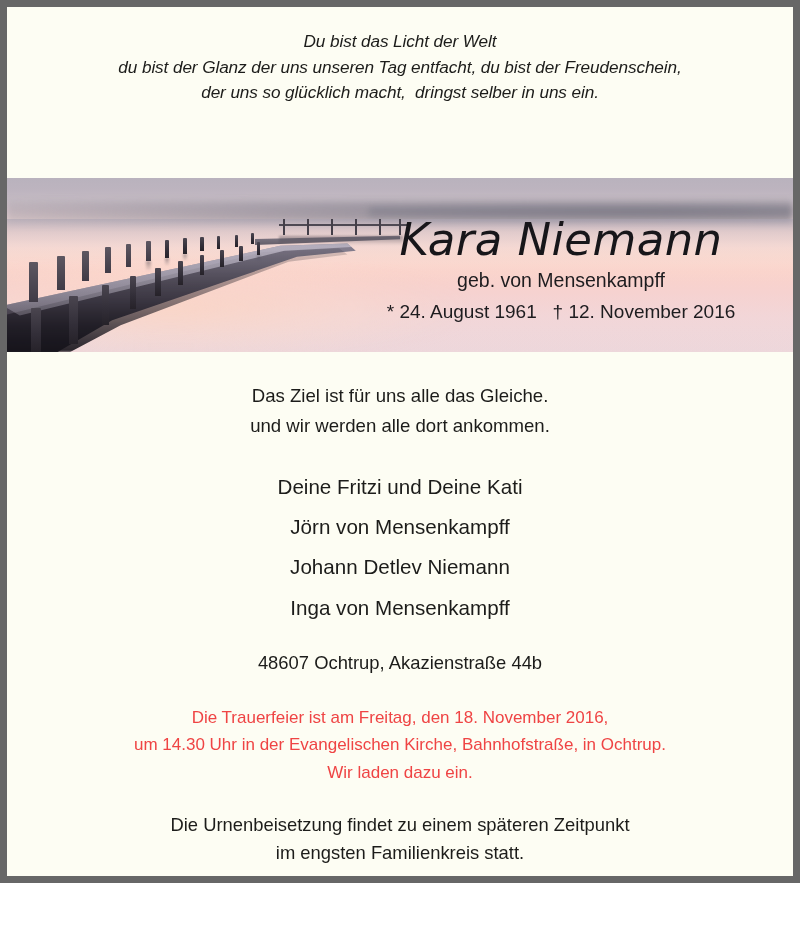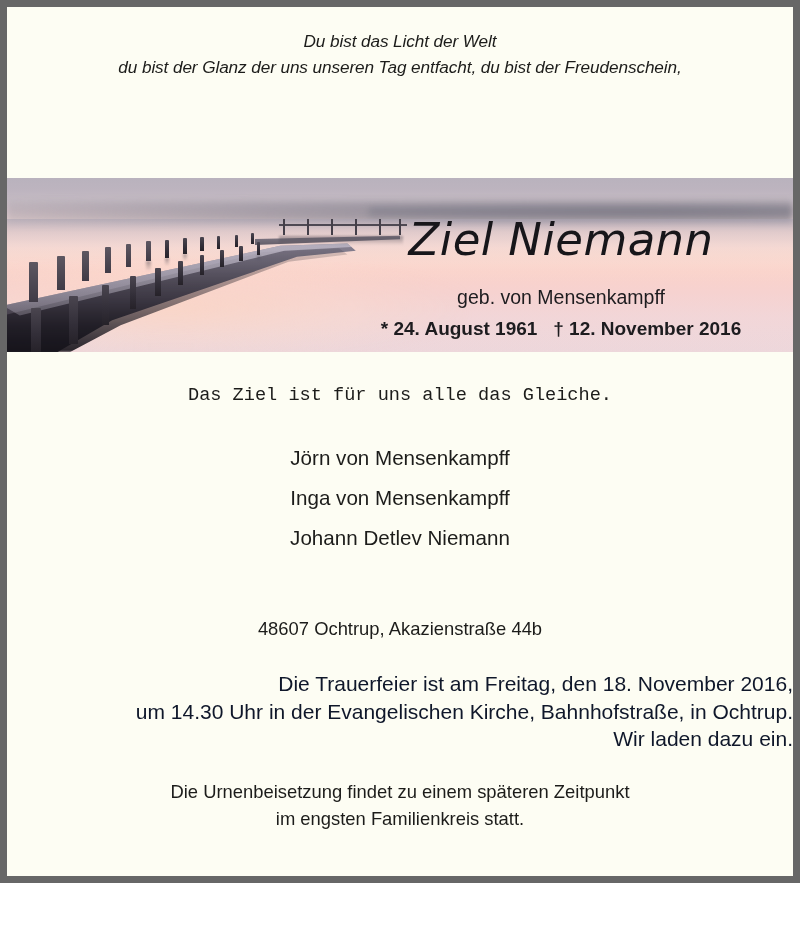--- a/index.html
+++ b/index.html
@@ -217,94 +217,92 @@
   .deceased-name {
     font-family: "DejaVu Sans", "Liberation Sans", sans-serif;
     font-style: italic;
     font-weight: 400;
     font-size: 45px;
     line-height: 52px;
     letter-spacing: 0.4px;
     color: #17161a;
   }
   .maiden-name {
-    margin-top: 18px;
+    margin-top: 1px;
     font-size: 19.5px;
     line-height: 26px;
     color: #1d1c1f;
   }
   .life-dates {
     margin-top: 6px;
     font-size: 19px;
     line-height: 26px;
     color: #1d1c1f;
     white-space: pre;
-    font-weight: bold;
   }
 
   
   .lower {
     position: absolute;
     left: 0;
     right: 0;
     top: 345px;
     text-align: center;
   }
 
   .verse {
     margin-top: 29px;
     font-size: 18.6px;
     line-height: 29.5px;
     color: #1c1c1a;
-    font-family: Liberation Mono, monospace;
   }
   .verse .line { white-space: pre; }
 
   .mourners {
     margin-top: 27px;
   }
   .mourner {
     font-size: 20.6px;
     line-height: 40.2px;
     color: #1c1c1a;
     white-space: pre;
   }
 
   .address {
-    margin-top: 58px;
+    margin-top: 22px;
     font-size: 18.4px;
     line-height: 26px;
     color: #1c1c1a;
   }
 
   .service {
     margin-top: 28px;
-    font-size: 21px;
+    font-size: 17px;
     line-height: 27.5px;
-    color: #0f172a;
-    text-align: right;
+    color: #ef4444;
   }
   .service .line { white-space: pre; }
 
   .urn {
     margin-top: 25px;
     font-size: 18.4px;
     line-height: 27.5px;
     color: #1c1c1a;
   }
   .urn .line { white-space: pre; }
 </style>
 </head>
 <body>
 
 <div id="notice">
 
   <div class="poem">
     <div class="line">Du bist das Licht der Welt</div>
     <div class="line">du bist der Glanz der uns unseren Tag entfacht, du bist der Freudenschein,</div>
+    <div class="line">der uns so glücklich macht,  dringst selber in uns ein.</div>
   </div>
 
   <div class="banner">
     <div class="banner-sky"></div>
     <div class="shoreline"></div>
     <div class="shoreline2"></div>
     <div class="water"></div>
     <div class="sunglow"></div>
 
     <div class="pier">
@@ -349,36 +347,38 @@
       <div class="post" style="left:24px;  top:130px; width:10px; height:44px;"></div>
 
       <div class="refl" style="left:139px; top:83px;  width:4.8px;height:10px;"></div>
       <div class="refl" style="left:158px; top:80px;  width:4.4px;height:8px;"></div>
       <div class="refl" style="left:176px; top:76px;  width:4px;  height:7px;"></div>
       <div class="refl" style="left:250px; top:77px;  width:3.2px;height:6px;"></div>
       <div class="refl" style="left:272px; top:58px;  width:124px;height:9px;"></div>
     </div>
 
     <div class="name-block">
-      <div class="deceased-name">Ziel Niemann</div>
+      <div class="deceased-name">Kara Niemann</div>
       <div class="maiden-name">geb. von Mensenkampff</div>
       <div class="life-dates">* 24. August 1961   † 12. November 2016</div>
     </div>
   </div>
 
   <div class="lower">
 
     <div class="verse">
       <div class="line">Das Ziel ist für uns alle das Gleiche.</div>
+      <div class="line">und wir werden alle dort ankommen.</div>
     </div>
 
     <div class="mourners">
+      <div class="mourner">Deine Fritzi und Deine Kati</div>
       <div class="mourner">Jörn von Mensenkampff</div>
+      <div class="mourner">Johann Detlev Niemann</div>
       <div class="mourner">Inga von Mensenkampff</div>
-      <div class="mourner">Johann Detlev Niemann</div>
     </div>
 
     <div class="address">48607 Ochtrup, Akazienstraße 44b</div>
 
     <div class="service">
       <div class="line">Die Trauerfeier ist am Freitag, den 18. November 2016,</div>
       <div class="line">um 14.30 Uhr in der Evangelischen Kirche, Bahnhofstraße, in Ochtrup.</div>
       <div class="line">Wir laden dazu ein.</div>
     </div>
 

